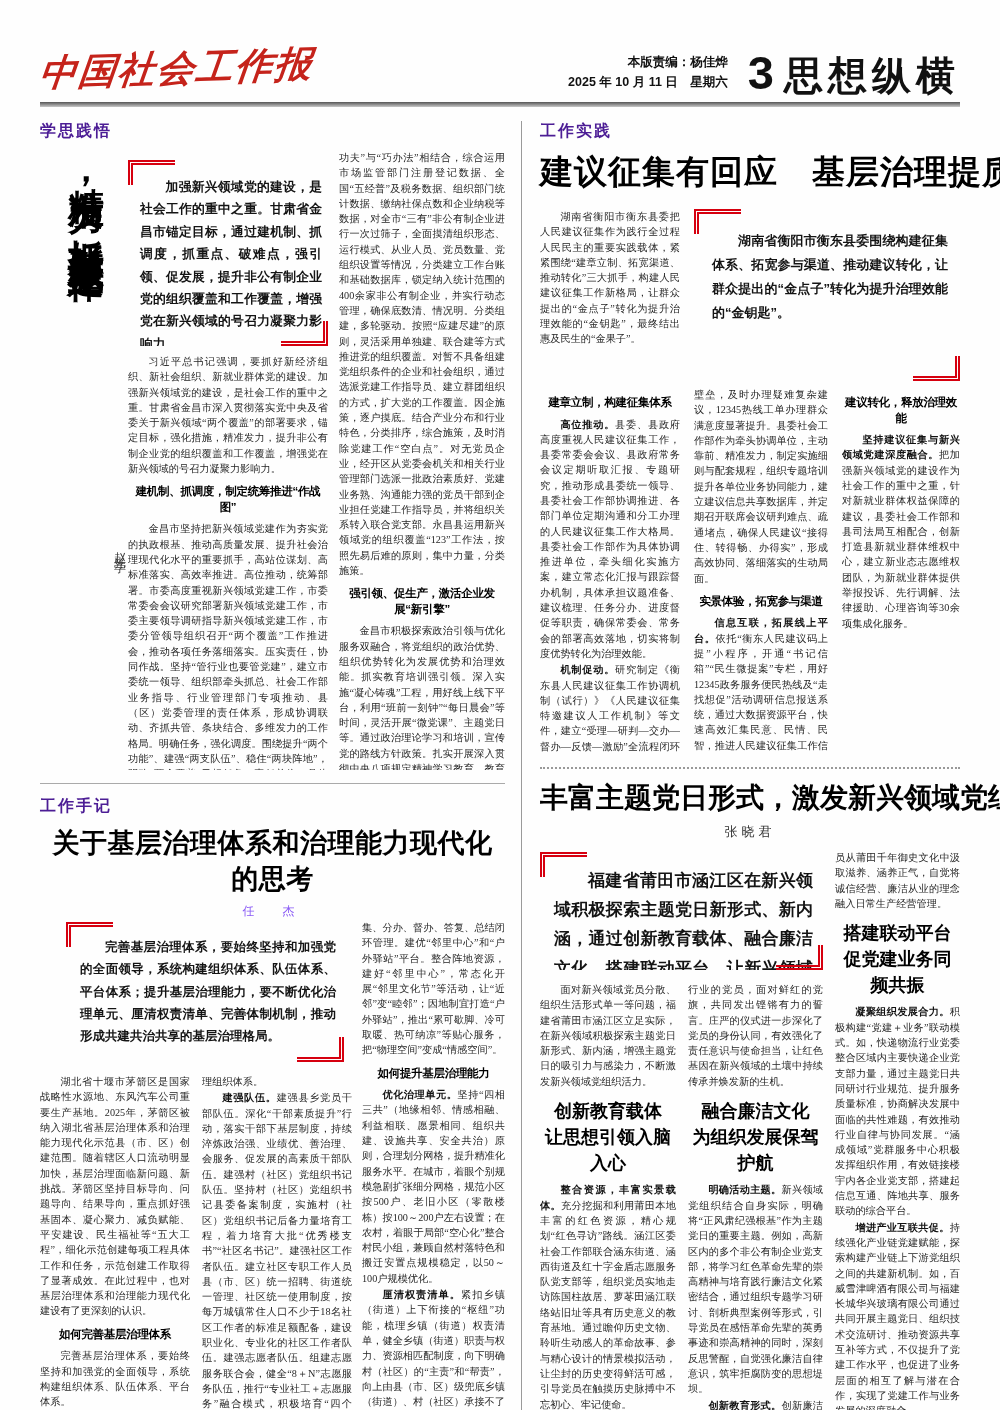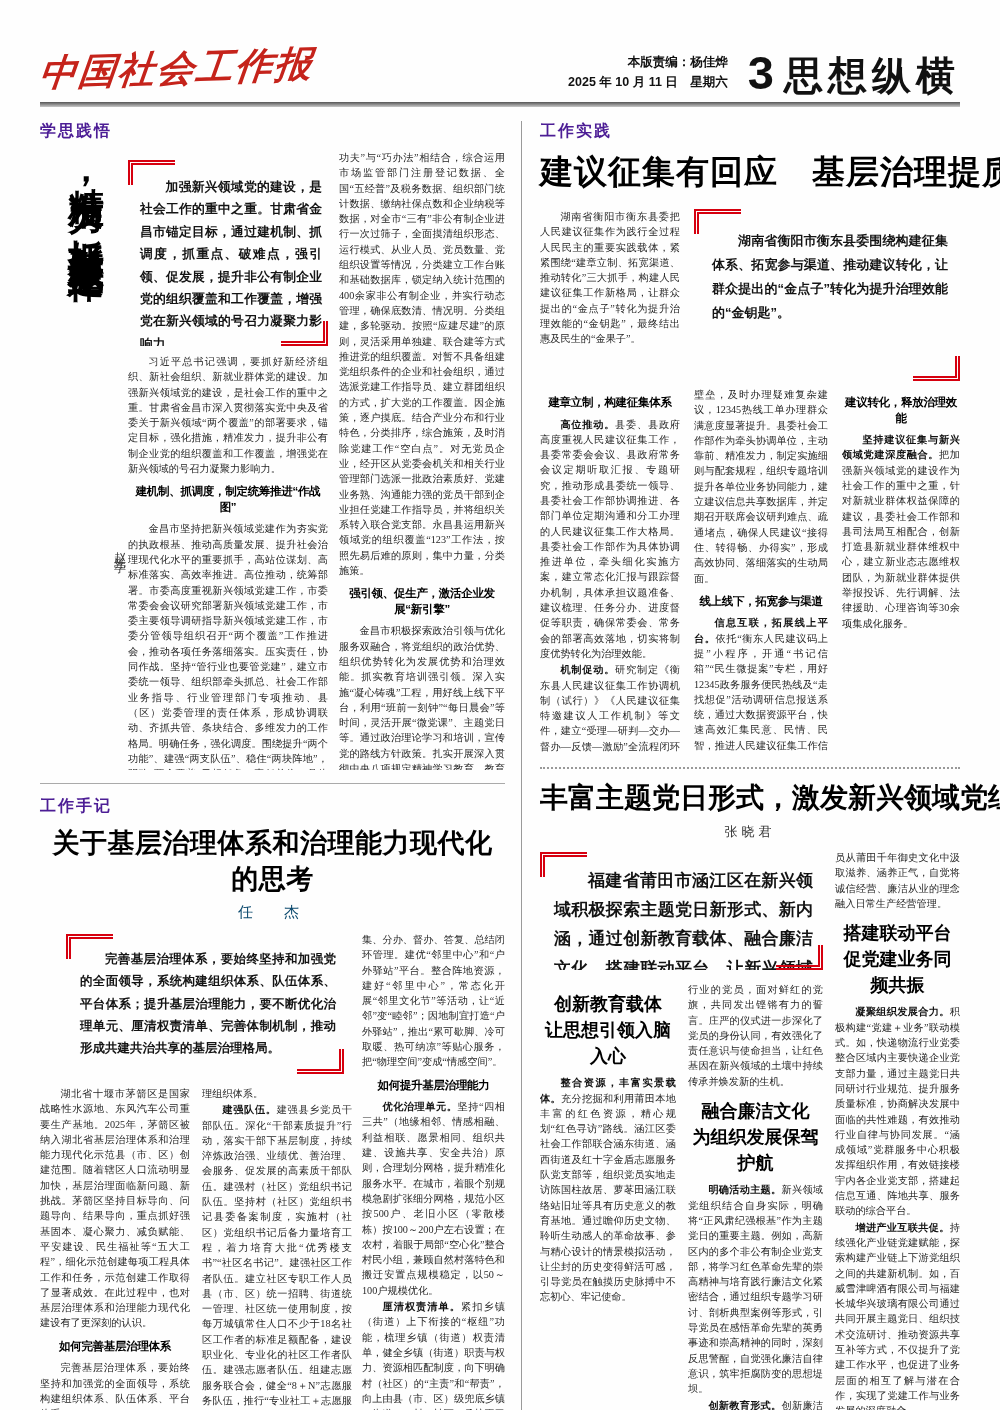--- a/index.html
+++ b/index.html
@@ -43,21 +43,21 @@
   .a1-headline{flex:none;width:64px;writing-mode:vertical-rl;font-size:36px;font-weight:bold;letter-spacing:3px;line-height:1;padding-top:10px;color:#000;}
   .a1-author{flex:none;width:24px;writing-mode:vertical-rl;font-size:12px;letter-spacing:5px;padding-top:392px;color:#333;}
   .a1-cols{display:flex;gap:11px;}
   .a1-c1{width:200px;}
   .a1-c2{width:166px;}
   .pq1{height:186px;font-size:12.8px;line-height:1.75;padding:16px 6px 12px 12px;margin:10px 0 8px;}
 
   
   .lhr{border-top:1px solid #aaa;margin:13px 0 12px;}
   .a3-head{font-size:27px;font-weight:bold;text-align:center;letter-spacing:0.5px;margin:2px 0 6px;color:#000;}
-  .a3-author{text-align:center;font-size:15px;letter-spacing:8px;color:#0c4a6e;margin-bottom:10px;}
+  .a3-author{text-align:center;font-size:12px;letter-spacing:8px;color:#8b5cf6;}
   .a3-body{display:flex;gap:10px;height:505px;overflow:hidden;}
   .a3-left{width:312px;flex:none;}
   .pq3{height:140px;font-size:12.5px;line-height:1.78;padding:14px 8px 10px 14px;margin:2px 8px 12px 26px;}
   .a3-cols{display:flex;gap:12px;height:348px;overflow:hidden;}
   .a3-c1,.a3-c2{width:150px;}
   .a3-c3{width:143px;flex:none;height:505px;}
 
   
   .a2-head{font-size:33px;font-weight:bold;text-align:center;letter-spacing:1px;margin:4px 0 14px;color:#000;white-space:nowrap;}
   .a2-top{display:flex;gap:14px;height:172px;overflow:hidden;margin-bottom:6px;}
@@ -183,21 +183,21 @@
           </div>
         </div>
         <div class="a2-cols">
           <div class="a2-c1 col">
               <div class="it-h">建章立制，构建征集体系</div>
               <div class="it-p"><b>高位推动。</b>县委、县政府高度重视人民建议征集工作，县委常委会会议、县政府常务会议定期听取汇报、专题研究，推动形成县委统一领导、县委社会工作部协调推进、各部门单位定期沟通和分工办理的人民建议征集工作大格局。县委社会工作部作为具体协调推进单位，牵头细化实施方案，建立常态化汇报与跟踪督办机制，具体承担议题准备、建议梳理、任务分办、进度督促等职责，确保常委会、常务会的部署高效落地，切实将制度优势转化为治理效能。</div>
               <div class="it-p"><b>机制促动。</b>研究制定《衡东县人民建议征集工作协调机制（试行）》《人民建议征集特邀建议人工作机制》等文件，建立“受理—研判—交办—督办—反馈—激励”全流程闭环机制，推行“线下＋线上”“日常＋专项”“市县联动＋部门协同”工作模式，形成多方参与、整体联动、优势互补的工作新生态。县委社会工作部具体负责机制运行与模式推广，规范各环节操作流程和标准，组建并管理特邀建议人队伍，运行维护线上征集平台，定期组织开展专项征集活动，并协调市县、部门间联动事项，确保机制顺畅运行、模式有效落地，提升建议征集工作制度化、规范化水平。</div>
             </div>
           <div class="a2-c2 col">
               <div class="it-p noind">壁垒，及时办理疑难复杂建议，12345热线工单办理群众满意度显著提升。县委社会工作部作为牵头协调单位，主动靠前、精准发力，制定实施细则与配套规程，组织专题培训提升各单位业务协同能力，建立建议信息共享数据库，并定期召开联席会议研判难点、疏通堵点，确保人民建议“接得住、转得畅、办得实”，形成高效协同、落细落实的生动局面。</div>
-              <div class="it-h">线上线下，拓宽参与渠道</div>
+              <div class="it-h">实景体验，拓宽参与渠道</div>
               <div class="it-p"><b>信息互联，拓展线上平台。</b>依托“衡东人民建议码上提”小程序，开通“书记信箱”“民生微提案”专栏，用好12345政务服务便民热线及“走找想促”活动调研信息报送系统，通过大数据资源平台，快速高效汇集民意、民情、民智，推进人民建议征集工作信息互联互通共享。</div>
             </div>
           <div class="a2-c3 col">
               <div class="it-h">建议转化，释放治理效能</div>
               <div class="it-p"><b>坚持建议征集与新兴领域党建深度融合。</b>把加强新兴领域党的建设作为社会工作的重中之重，针对新就业群体权益保障的建议，县委社会工作部和县司法局互相配合，创新打造县新就业群体维权中心，建立新业态志愿维权团队，为新就业群体提供举报投诉、先行调解、法律援助、心理咨询等30余项集成化服务。</div>
             </div>
         </div>
       </div>
 
       <div class="dotdiv"></div>
@@ -207,20 +207,21 @@
         <div class="a4-author">张晓君</div>
         <div class="a4-body">
           <div class="a4-left">
             <div class="pq pq4">
               <span class="cnr tl"></span>
               <span class="cnr br"></span>
               <span>福建省莆田市涵江区在新兴领域积极探索主题党日新形式、新内涵，通过创新教育载体、融合廉洁文化、搭建联动平台，让新兴领域党员紧紧团结凝聚在党的周围。</span>
             </div>
             <div class="a4-cols">
               <div class="a4-c1 col">
+                  <div class="it-p">面对新兴领域党员分散、组织生活形式单一等问题，福建省莆田市涵江区立足实际，在新兴领域积极探索主题党日新形式、新内涵，增强主题党日的吸引力与感染力，不断激发新兴领域党组织活力。</div>
                   <div class="it-hc">创新教育载体
 让思想引领入脑入心</div>
                   <div class="it-p"><b>整合资源，丰富实景载体。</b>充分挖掘和利用莆田本地丰富的红色资源，精心规划“红色寻访”路线。涵江区委社会工作部联合涵东街道、涵西街道及红十字金盾志愿服务队党支部等，组织党员实地走访陈国柱故居、萝苳田涵江联络站旧址等具有历史意义的教育基地。通过瞻仰历史文物、聆听生动感人的革命故事、参与精心设计的情景模拟活动，让尘封的历史变得鲜活可感，引导党员在触摸历史脉搏中不忘初心、牢记使命。</div>
                 </div>
               <div class="a4-c2 col">
                   <div class="it-p noind">行业的党员，面对鲜红的党旗，共同发出铿锵有力的誓言。庄严的仪式进一步深化了党员的身份认同，有效强化了责任意识与使命担当，让红色基因在新兴领域的土壤中持续传承并焕发新的生机。</div>
                   <div class="it-hc">融合廉洁文化
 为组织发展保驾护航</div>
                   <div class="it-p"><b>明确活动主题。</b>新兴领域党组织结合自身实际，明确将“正风肃纪强根基”作为主题党日的重要主题。例如，高新区内的多个非公有制企业党支部，将学习红色革命先辈的崇高精神与培育践行廉洁文化紧密结合，通过组织专题学习研讨、剖析典型案例等形式，引导党员在感悟革命先辈的英勇事迹和崇高精神的同时，深刻反思警醒，自觉强化廉洁自律意识，筑牢拒腐防变的思想堤坝。</div>
                   <div class="it-p"><b>创新教育形式。</b>创新廉洁教育形式，注重“实景体验”与“理论提升”相结合。例如，区司法局组织党员律师走进反腐倡廉警示教育基地，接受现场警示教育，结合法律服务行业特点安排专题党课，深入讲解职业风险防范要点，帮助党员律师划清执业行为的“清廉底线”。</div>

